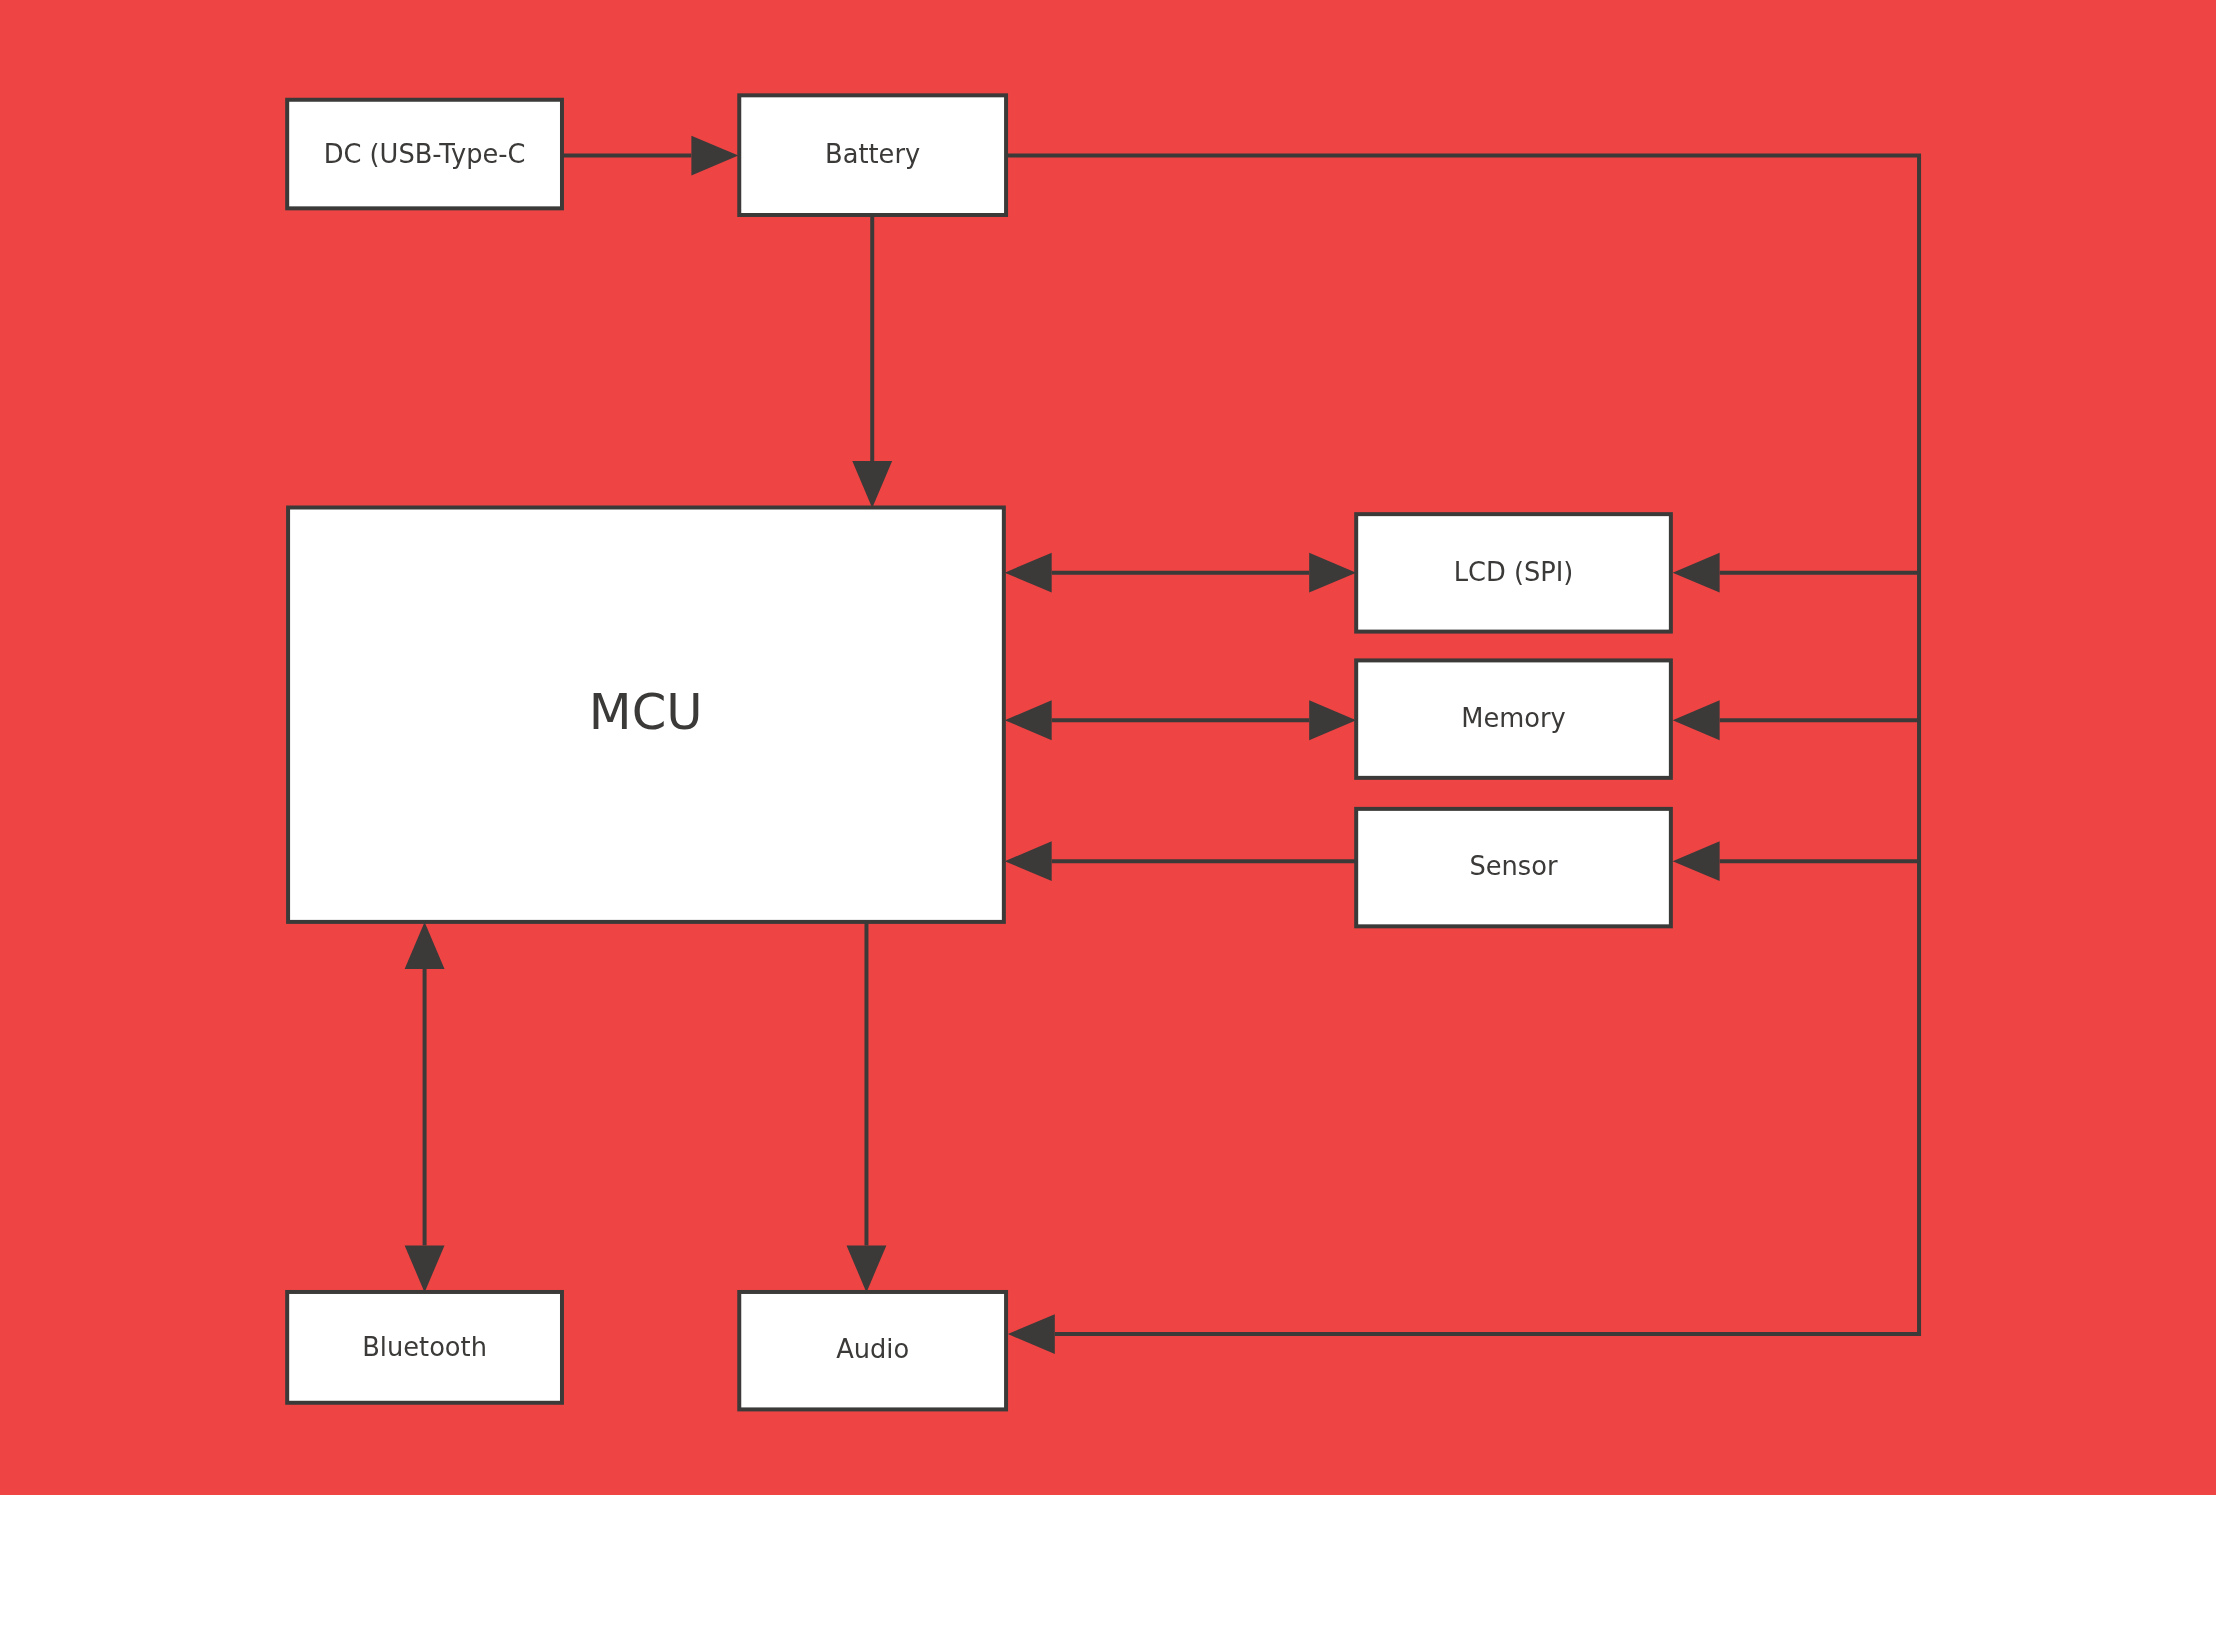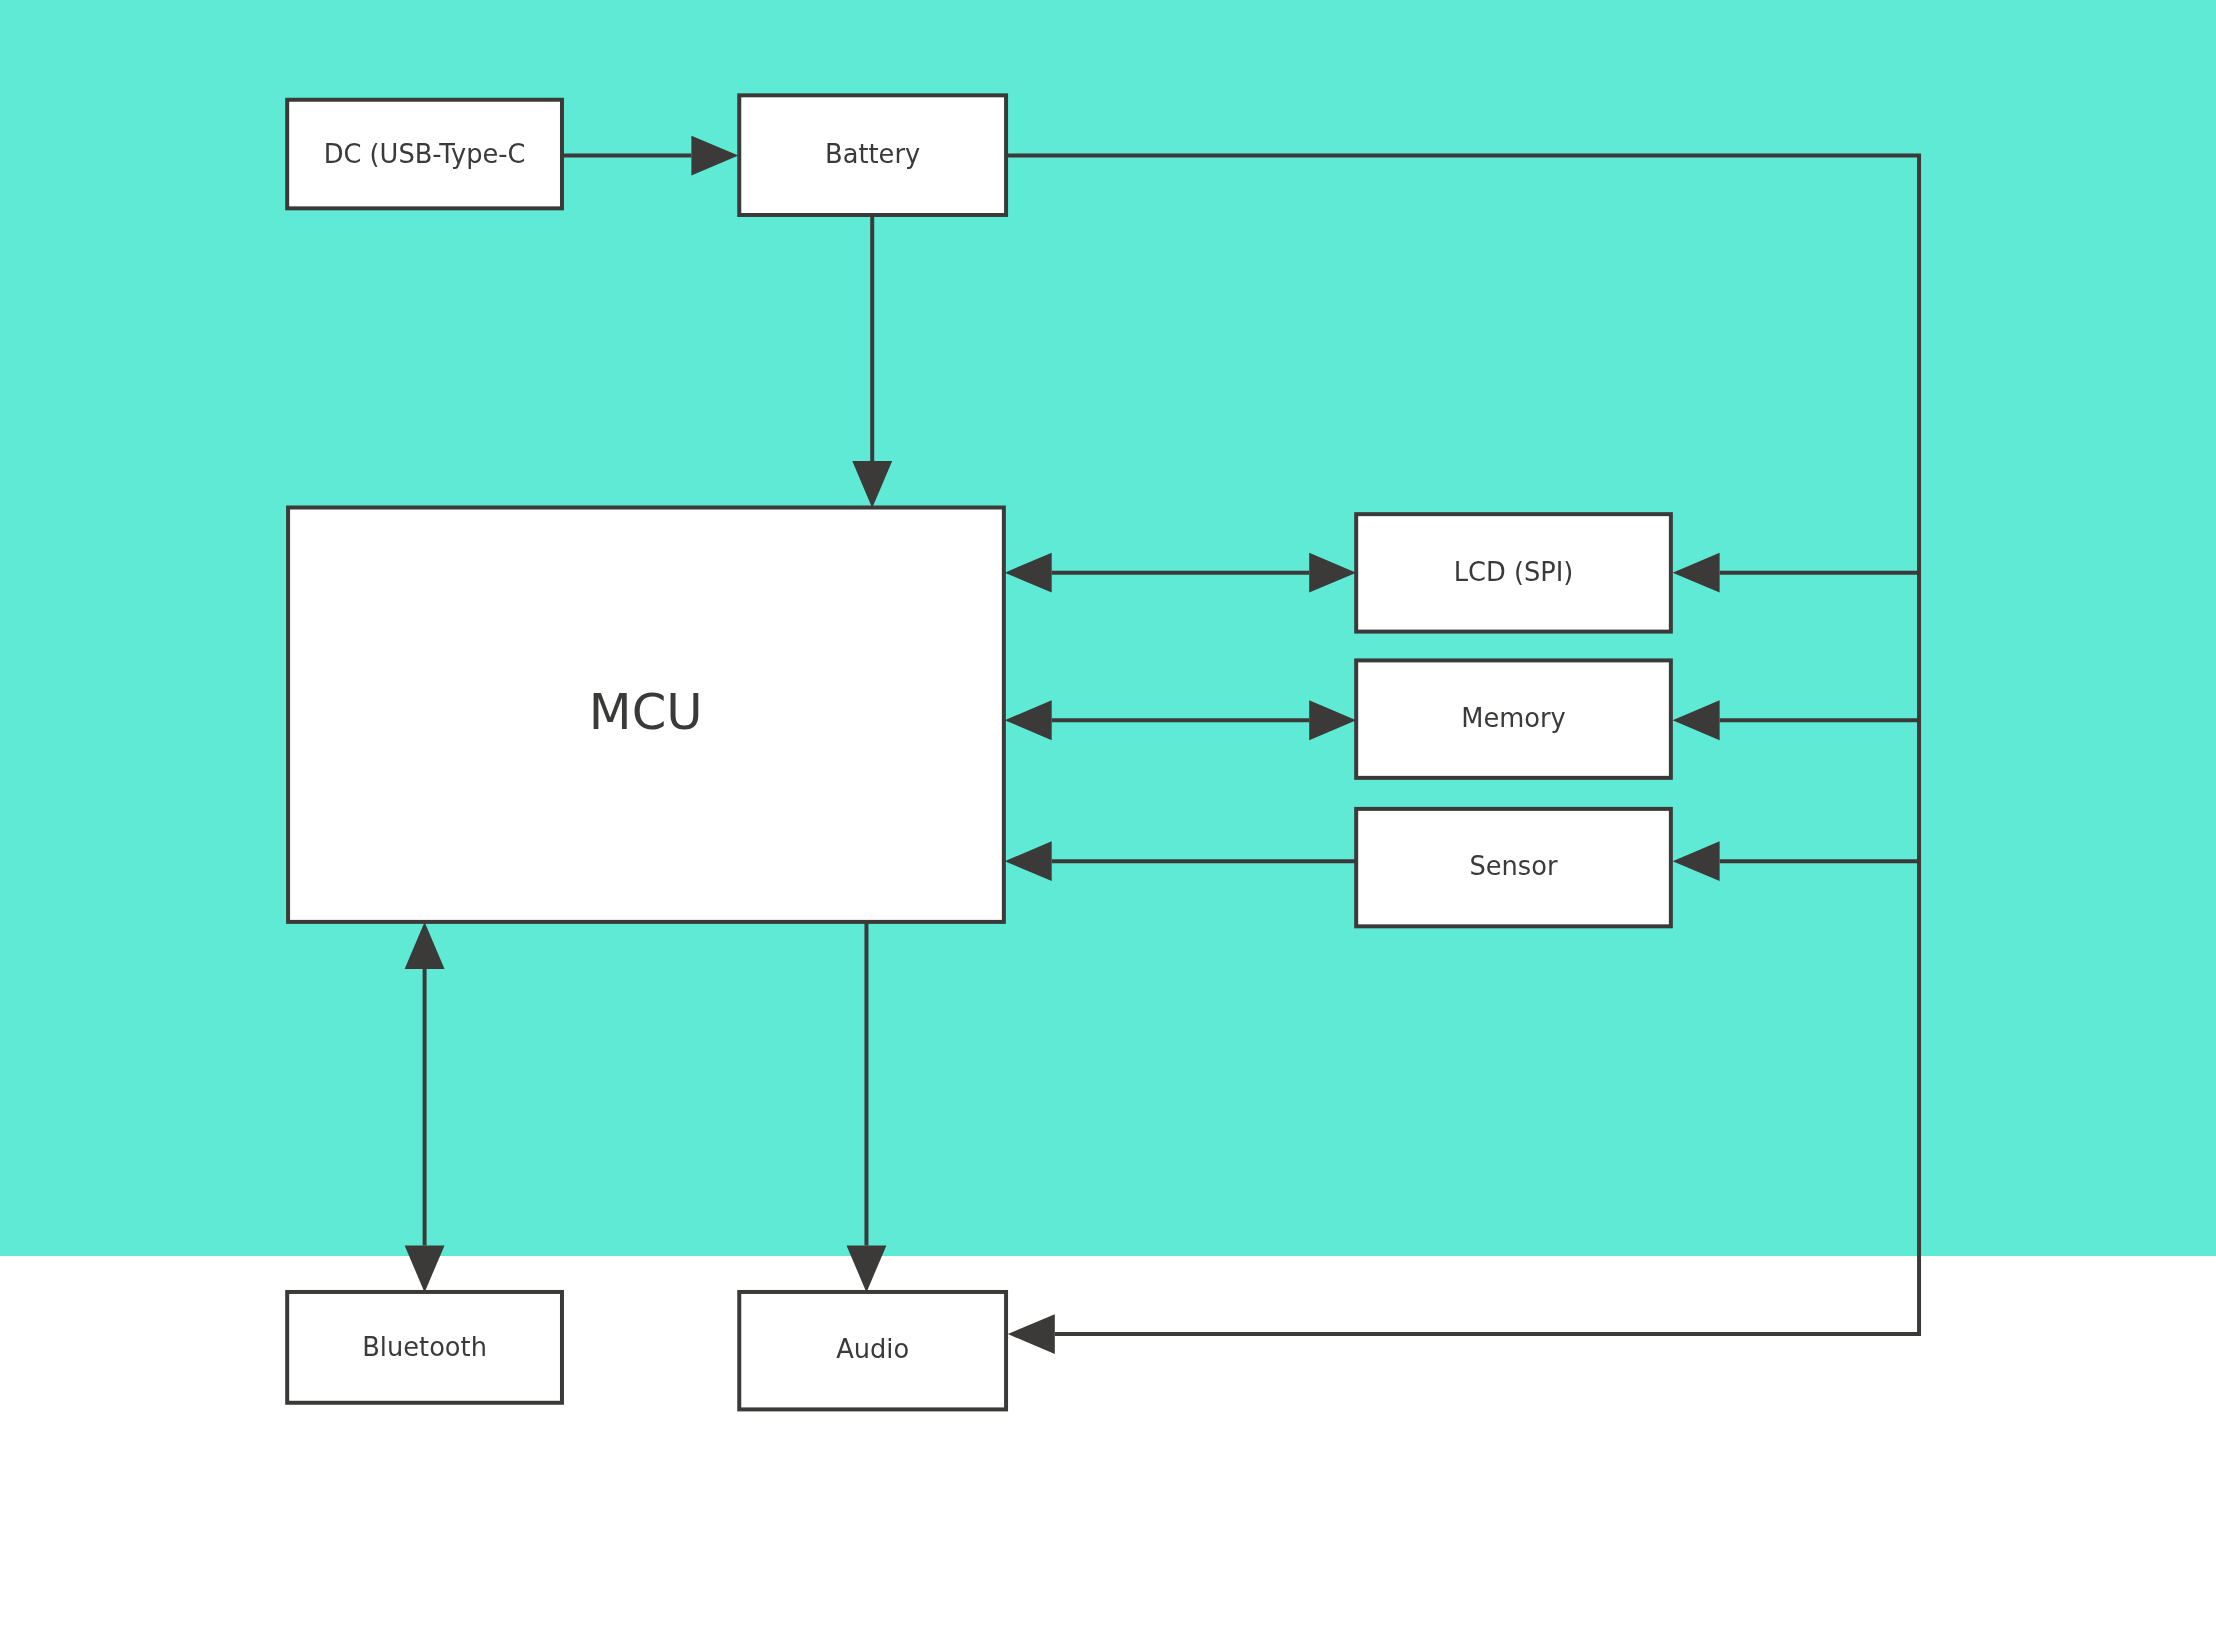--- a/index.html
+++ b/index.html
@@ -9,22 +9,22 @@
   }
   body {
     width: 2216px;
     height: 1651px;
     font-family: "DejaVu Sans", sans-serif;
     overflow: hidden;
   }
   #diagram-root {
     position: relative;
     width: 2216px;
-    height: 1256px;
-    background: #5eead4;
+    height: 1495px;
+    background: #ef4444;
   }
   svg#diagram-canvas {
     position: absolute;
     top: 0;
     left: 0;
     width: 2216px;
     height: 1651px;
     display: block;
   }
   .node-rect {

